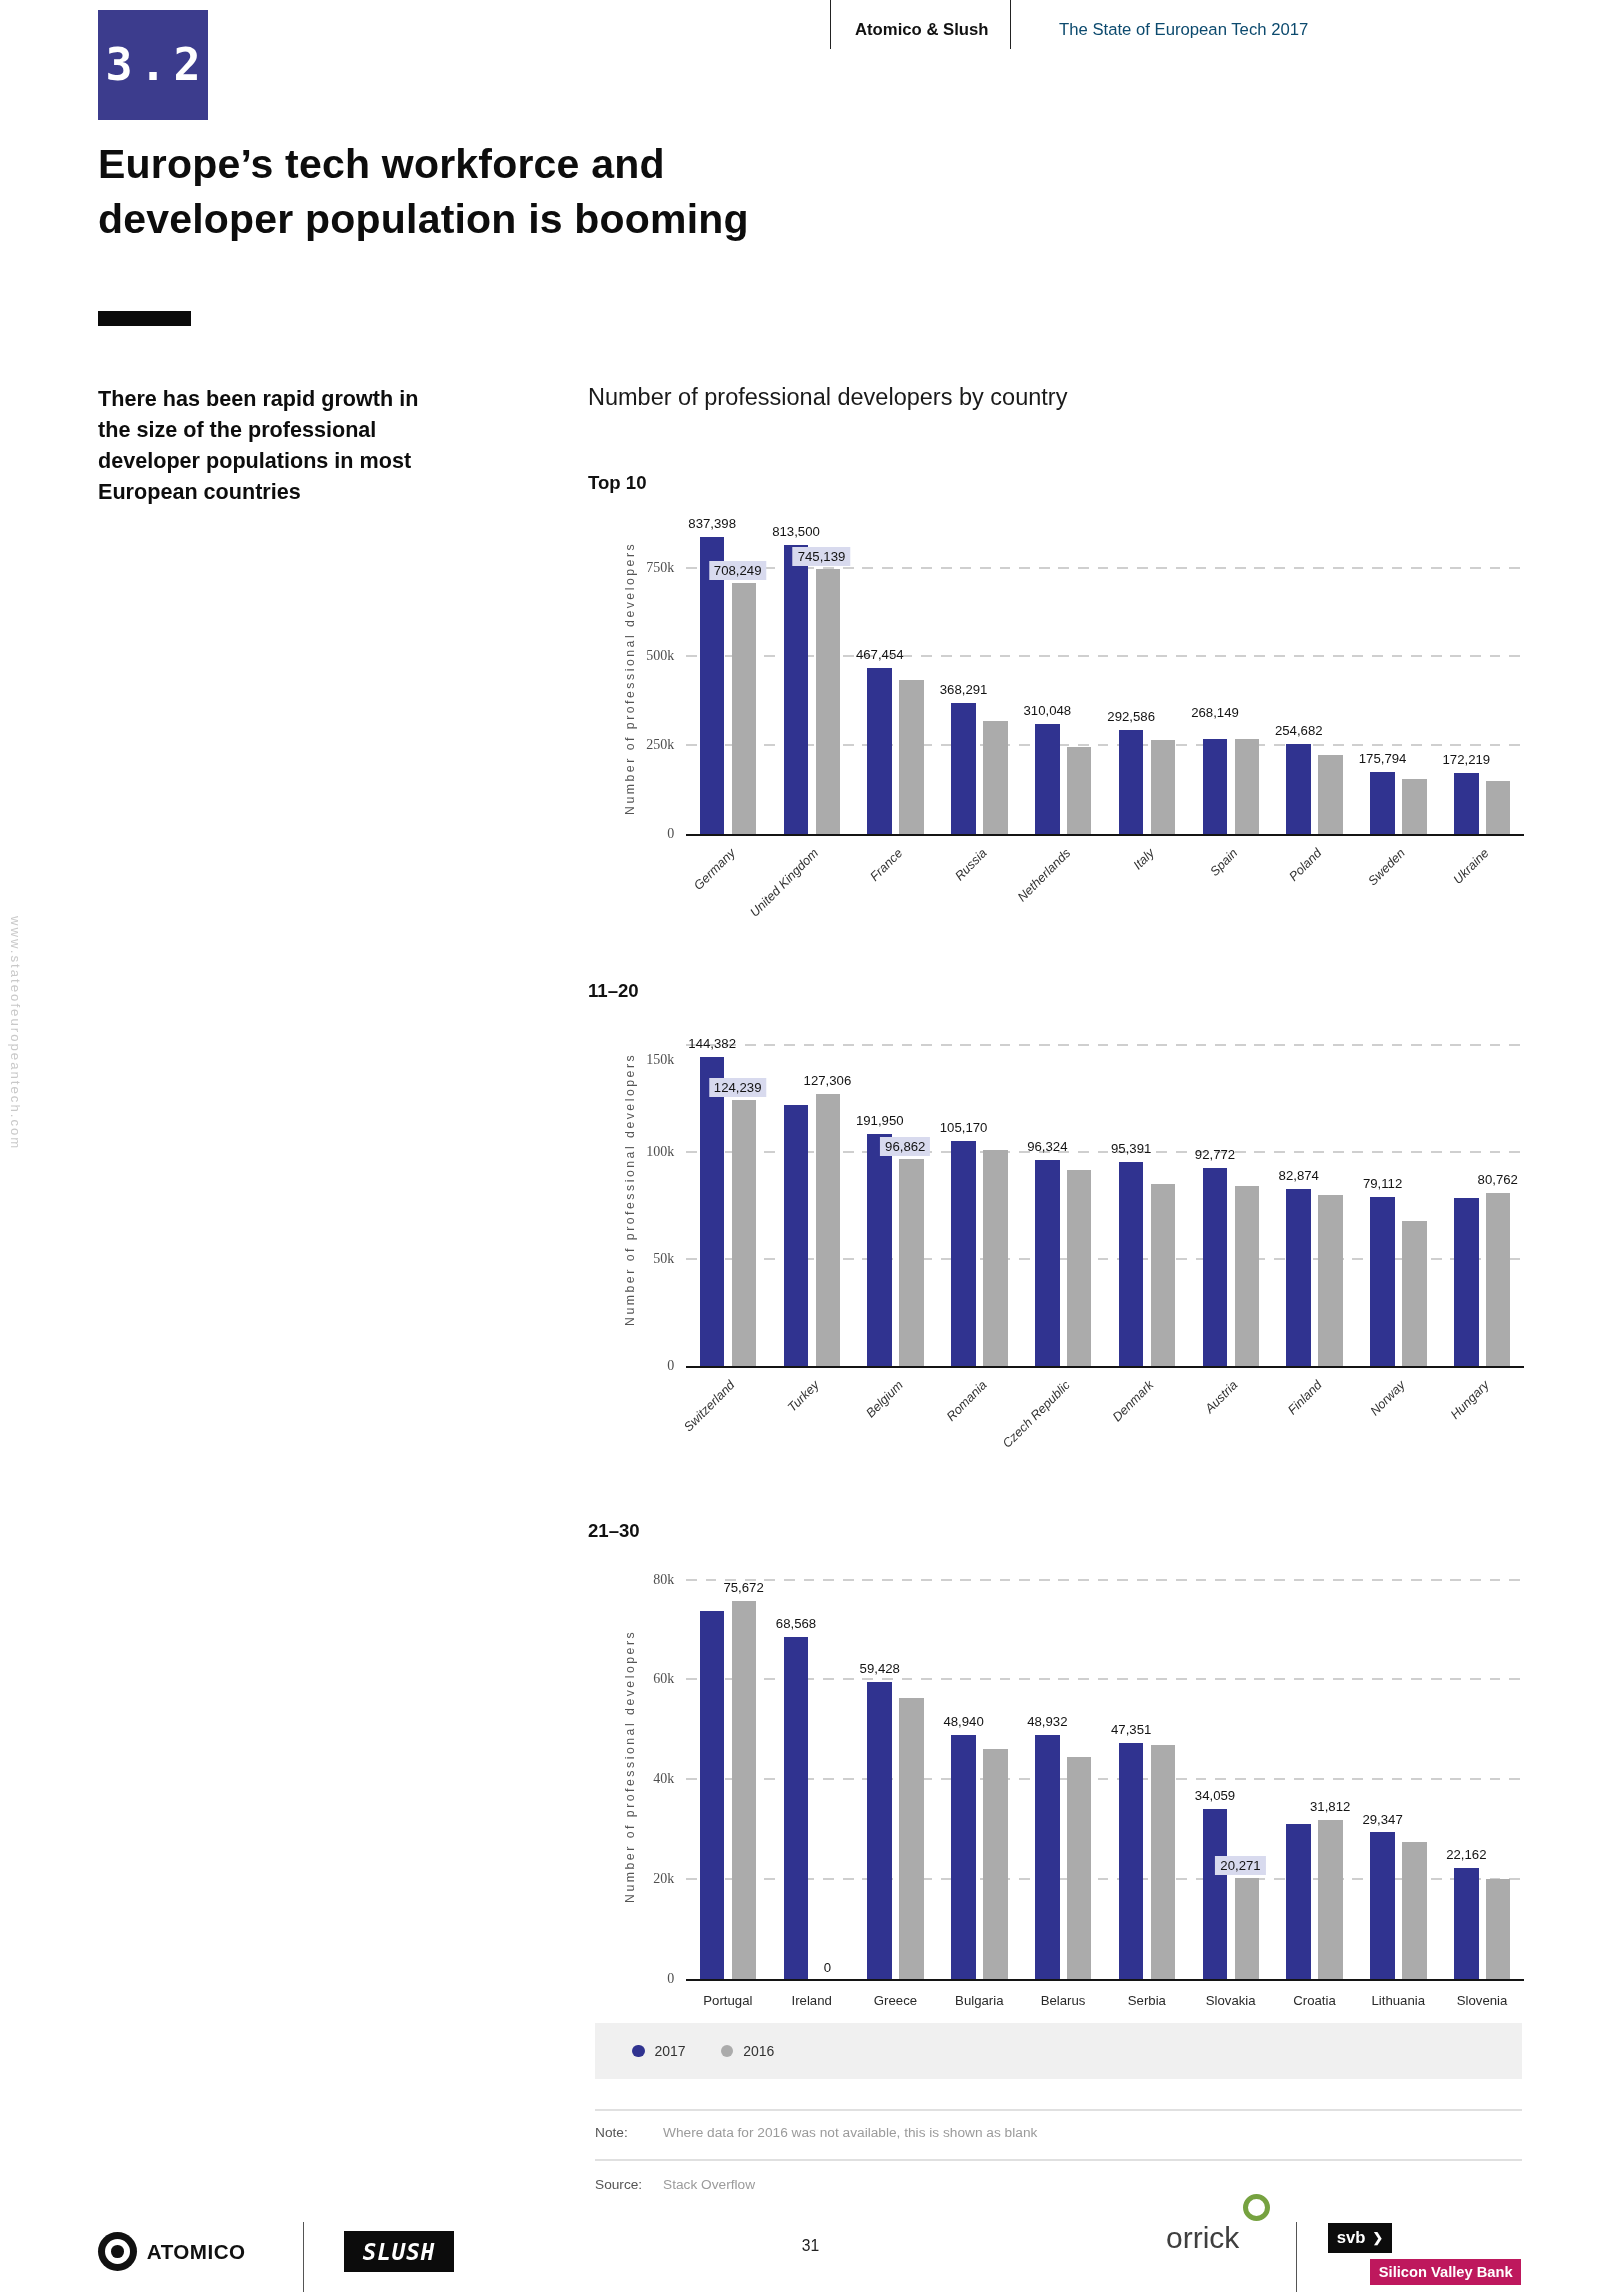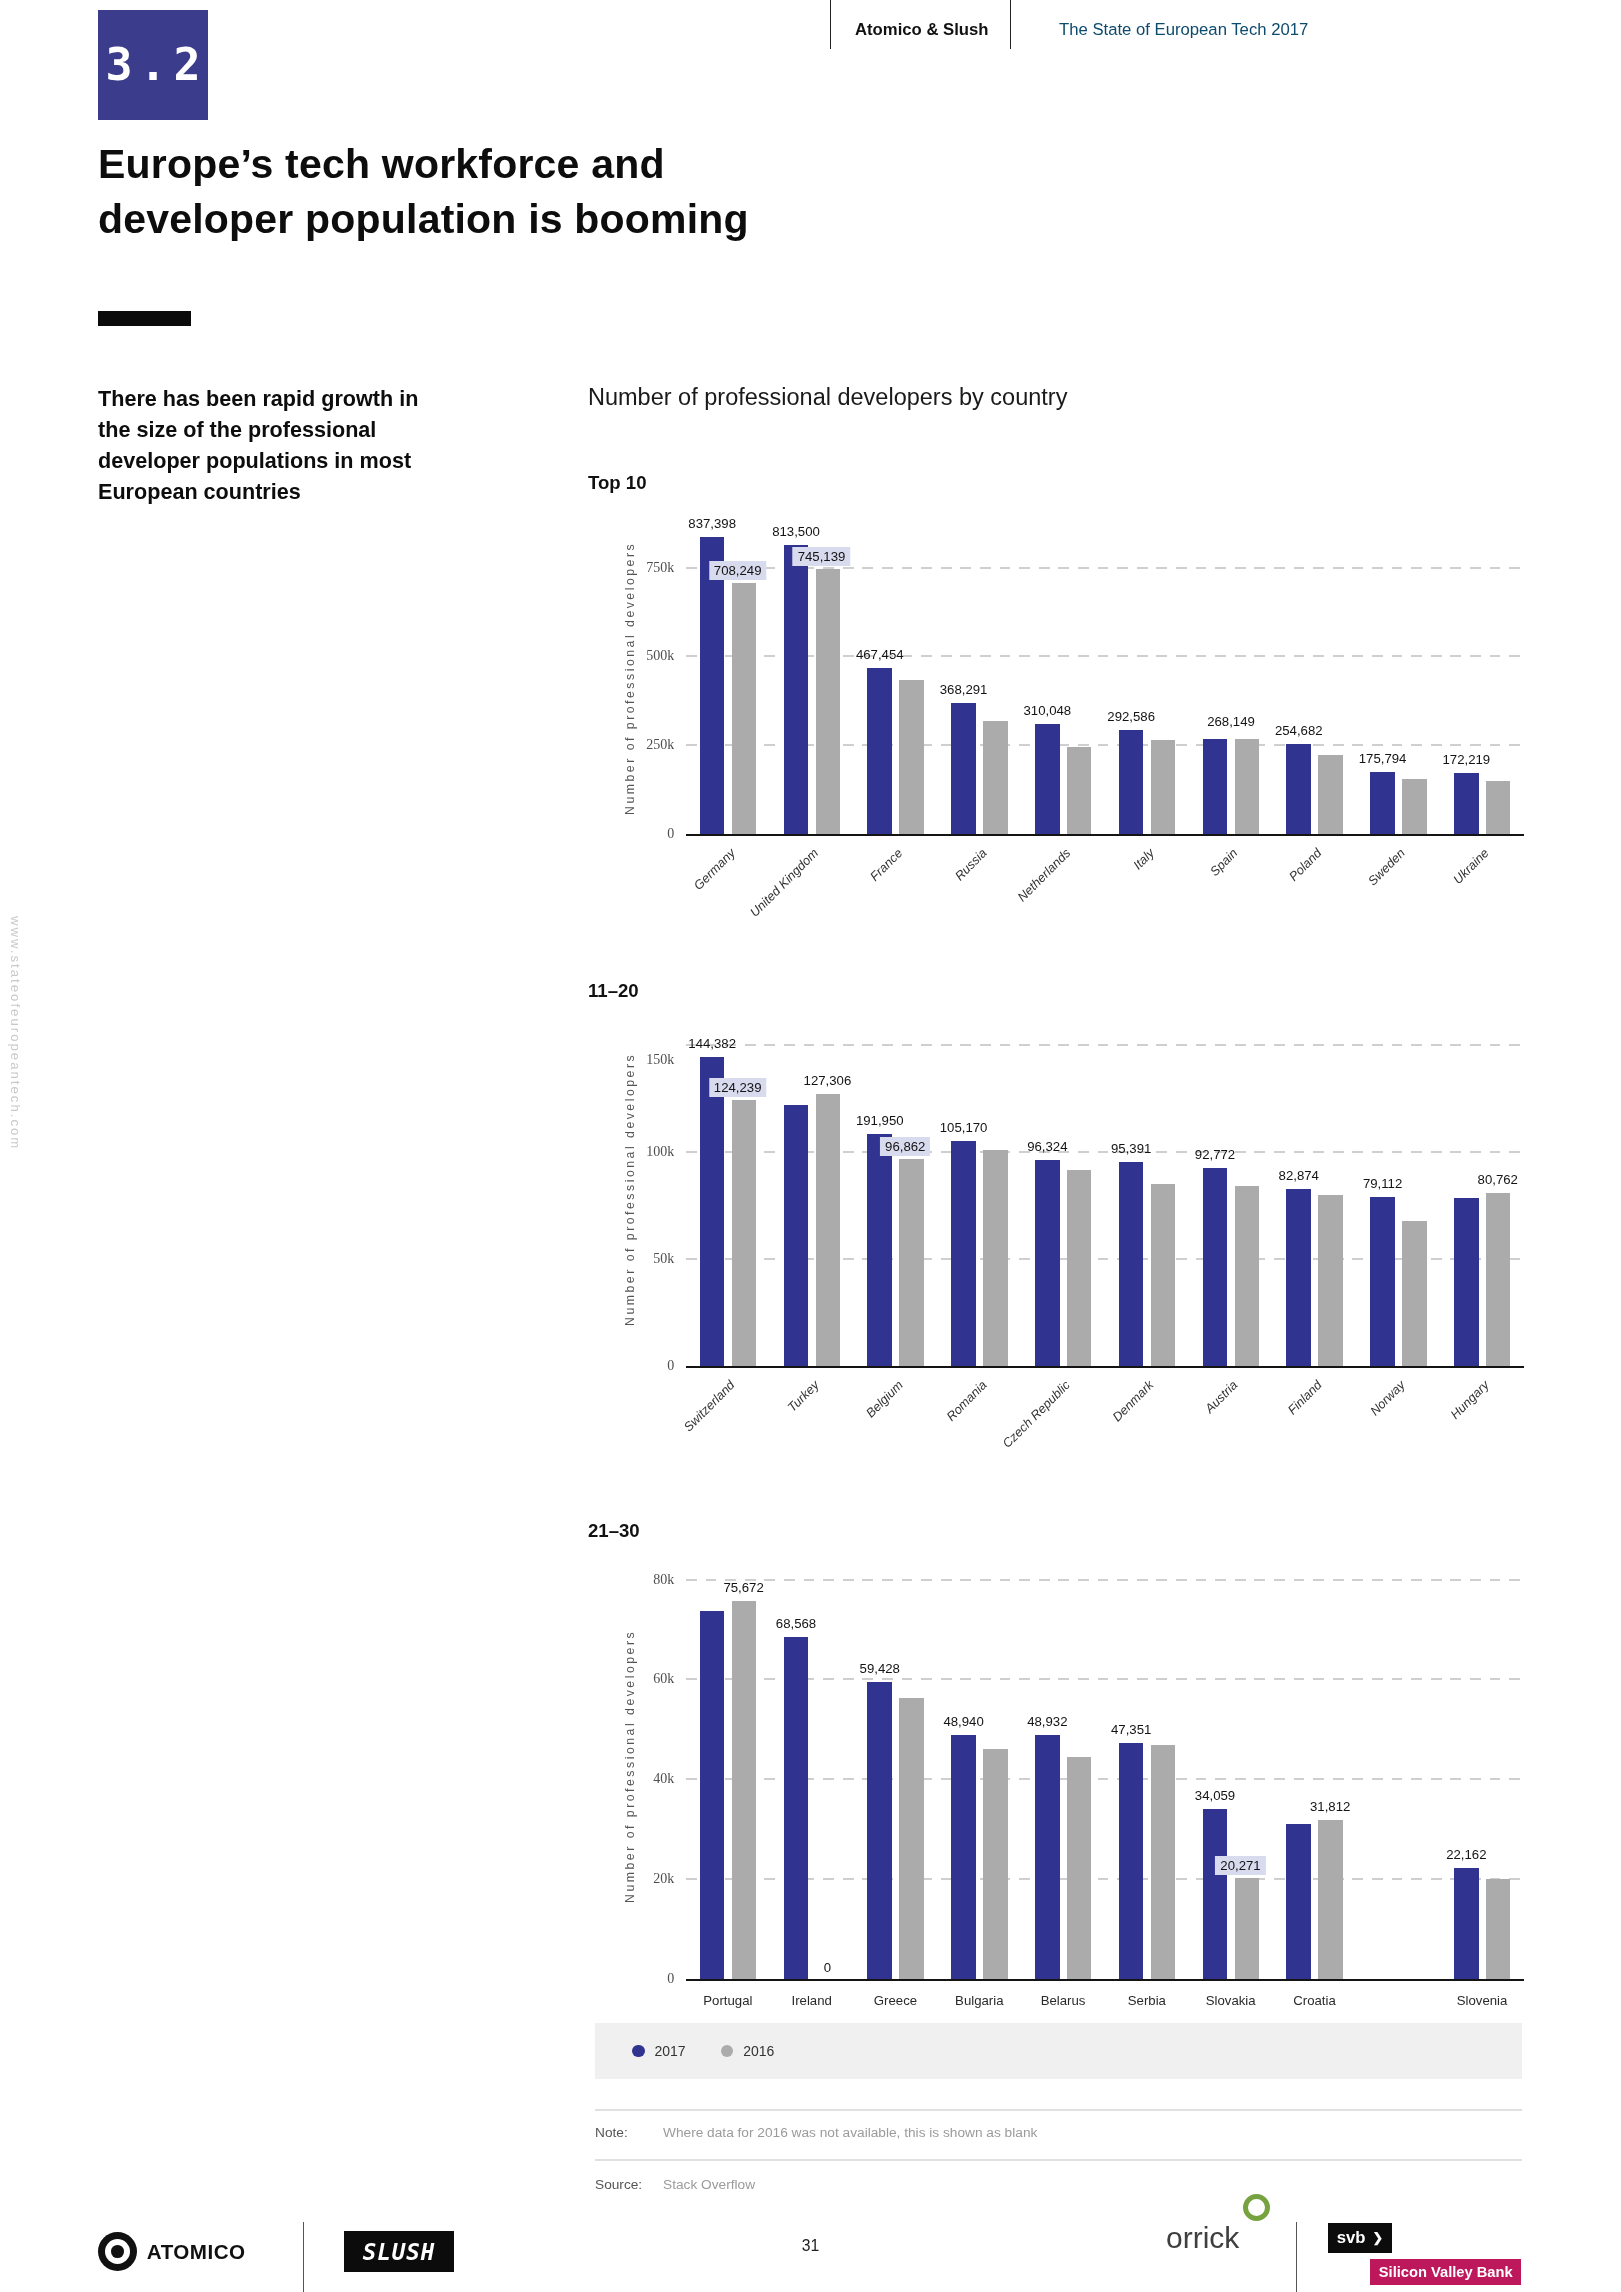--- a/index.html
+++ b/index.html
@@ -153,21 +153,21 @@
       </div>
       <div class="group" style="left: 50%; width: 10%;">
         <div class="bar bar-2017" style="height: 104px;"></div>
         <div class="bar bar-2016" style="height: 94px;"></div>
         <div class="vlabel" style="left: calc(50% - 15.7px); bottom: 110px;">292,586</div>
         <div class="xcat">Italy</div>
       </div>
       <div class="group" style="left: 60%; width: 10%;">
         <div class="bar bar-2017" style="height: 95px;"></div>
         <div class="bar bar-2016" style="height: 95px;"></div>
-        <div class="vlabel" style="left: calc(50% - 15.7px); bottom: 105px; margin-left: 16px;">268,149</div>
+        <div class="vlabel" style="left: calc(50% - 15.7px); bottom: 114px;">268,149</div>
         <div class="xcat">Spain</div>
       </div>
       <div class="group" style="left: 70%; width: 10%;">
         <div class="bar bar-2017" style="height: 90px;"></div>
         <div class="bar bar-2016" style="height: 79px;"></div>
         <div class="vlabel" style="left: calc(50% - 15.7px); bottom: 96px;">254,682</div>
         <div class="xcat">Poland</div>
       </div>
       <div class="group" style="left: 80%; width: 10%;">
         <div class="bar bar-2017" style="height: 62px;"></div>
@@ -311,20 +311,26 @@
         <div class="vlabel" style="left: calc(50% - 15.7px); bottom: 176px;">34,059</div>
         <div class="vlabel bg" style="left: calc(50% + 9.8px); bottom: 104px;">20,271</div>
         <div class="xcat-h">Slovakia</div>
       </div>
       <div class="group" style="left: 70%; width: 10%;">
         <div class="bar bar-2017" style="height: 155px;"></div>
         <div class="bar bar-2016" style="height: 159px;"></div>
         <div class="vlabel" style="left: calc(50% + 15.7px); bottom: 165px;">31,812</div>
         <div class="xcat-h">Croatia</div>
       </div>
+      <div class="group" style="left: 80%; width: 10%;">
+        <div class="bar bar-2017" style="height: 147px;"></div>
+        <div class="bar bar-2016" style="height: 137px;"></div>
+        <div class="vlabel" style="left: calc(50% - 15.7px); bottom: 152px;">29,347</div>
+        <div class="xcat-h">Lithuania</div>
+      </div>
       <div class="group" style="left: 90%; width: 10%;">
         <div class="bar bar-2017" style="height: 111px;"></div>
         <div class="bar bar-2016" style="height: 100px;"></div>
         <div class="vlabel" style="left: calc(50% - 15.7px); bottom: 117px;">22,162</div>
         <div class="xcat-h">Slovenia</div>
       </div>
     </div>
 
   <div id="legend">
     <div class="legend-item">

